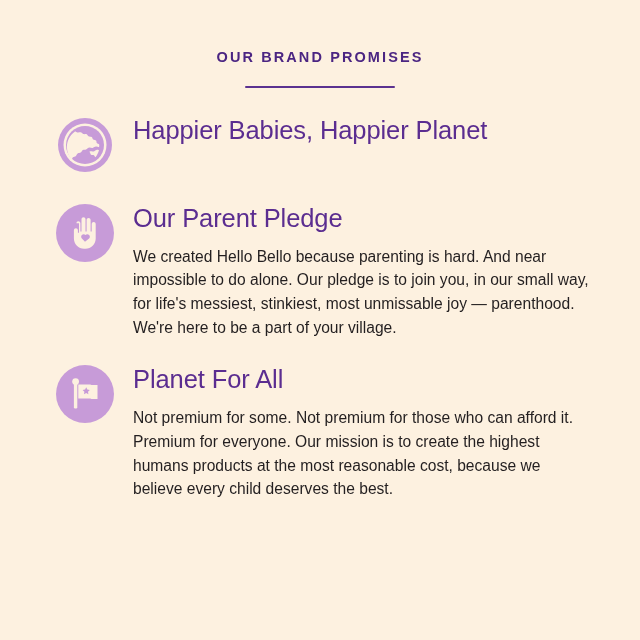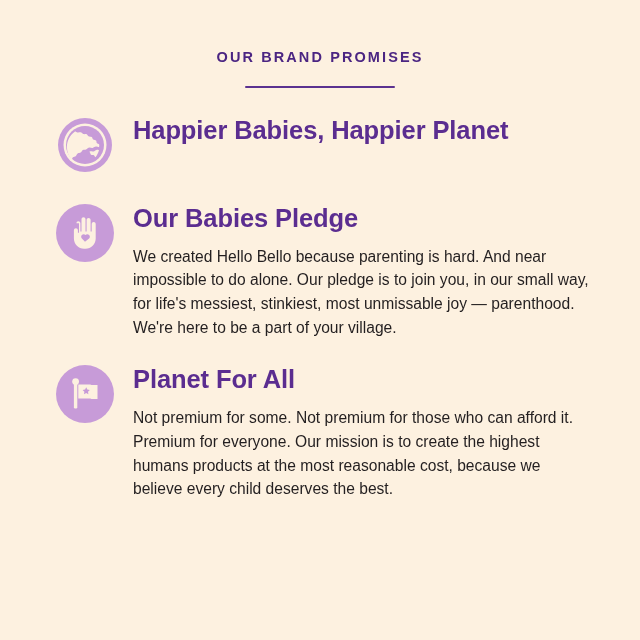--- a/index.html
+++ b/index.html
@@ -65,21 +65,21 @@
   }
   .icon-badge.globe {
     background: transparent;
   }
   .icon-badge svg {
     display: block;
   }
   .promise-title {
     color: #5B2D90;
     font-size: 25.5px;
-    font-weight: bold;
+    font-weight: normal;
     line-height: 1.1;
     margin: 0;
     letter-spacing: -0.1px;
   }
   .promise-body {
     color: #231F20;
     font-size: 15.6px;
     line-height: 1.52;
     margin: 13px 0 0 0;
     max-width: 460px;
@@ -110,21 +110,21 @@
       <div class="promise-title">Happier Babies, Happier Planet</div>
     </div>
 
     <div class="promise">
       <span class="icon-badge">
         <svg width="58" height="58" viewBox="0 0 58 58">
           <path fill="#FDF1E0" d="M20.4 19.3c0-1.1.9-2 2-2s2 .9 2 2v8.1h1.1V15.2c0-1.1.9-2 2-2s2 .9 2 2v12.2h1.1V16.1c0-1.1.9-2 2-2s2 .9 2 2v11.3h1.1v-7.3c0-1.1.9-2 2-2s2 .9 2 2v14.5c0 5.6-4.6 10.2-10.2 10.2h-1.4c-5.6 0-10.2-4.6-10.2-10.2v-8.4c0-1.1.9-2 2-2s2 .9 2 2v2.5h1.1v-9.4z"></path>
           <path fill="#C79BD8" d="M29 37.7l-3.1-3.1c-1-1-1-2.6 0-3.6 1-1 2.6-1 3.6 0l-.5.5.5-.5c1-1 2.6-1 3.6 0 1 1 1 2.6 0 3.6L29 37.7z"></path>
         </svg>
       </span>
-      <div class="promise-title">Our Babies Pledge</div>
+      <div class="promise-title">Our Parent Pledge</div>
       <p class="promise-body">We created Hello Bello because parenting is hard. And near impossible to do alone. Our pledge is to join you, in our small way, for life's messiest, stinkiest, most unmissable joy — parenthood. We're here to be a part of your village.</p>
     </div>
 
     <div class="promise">
       <span class="icon-badge">
         <svg width="58" height="58" viewBox="0 0 58 58">
           <circle cx="19.6" cy="16.6" r="3.4" fill="#FDF1E0"></circle>
           <rect x="17.9" y="17.5" width="3.4" height="26" rx="1.2" fill="#FDF1E0"></rect>
           <path fill="#FDF1E0" d="M22.3 19.4h11.1c1.2 0 1.8.6 2.9.6h5.2v14.1h-5.2c-1.1 0-1.7-.6-2.9-.6H22.3V19.4z"></path>
           <path fill="#C79BD8" d="M30.2 22.2l1.1 2.3 2.5.4-1.8 1.8.4 2.5-2.2-1.2-2.2 1.2.4-2.5-1.8-1.8 2.5-.4z"></path>

